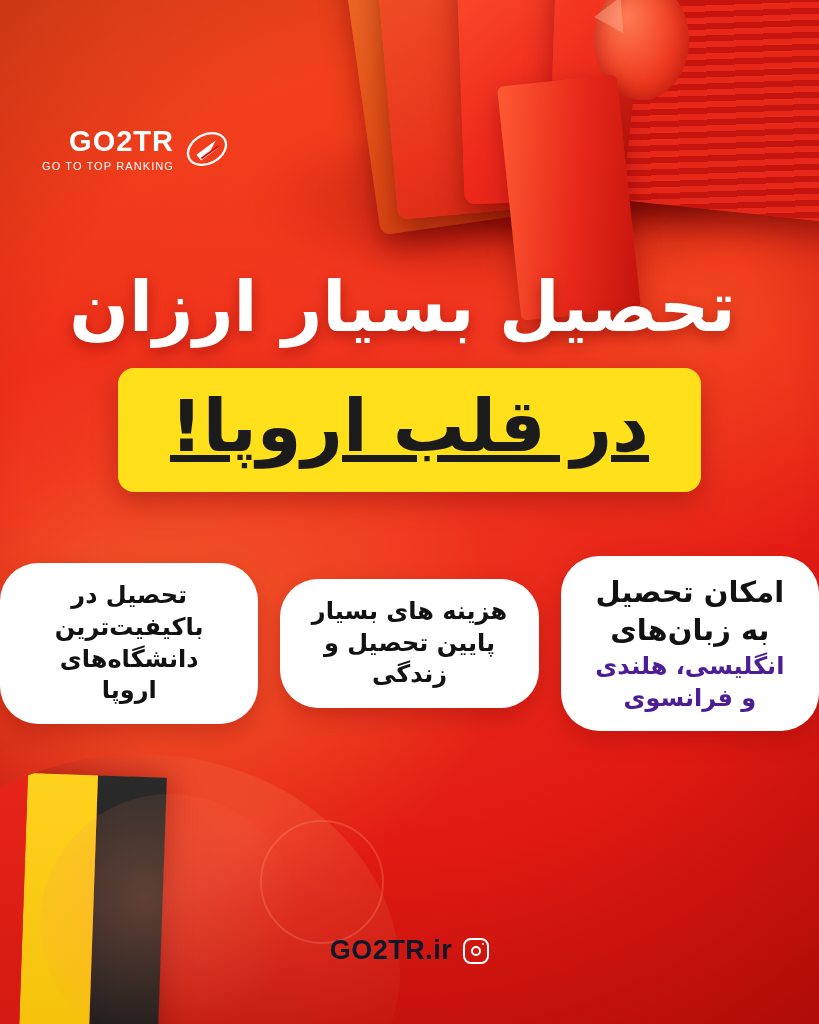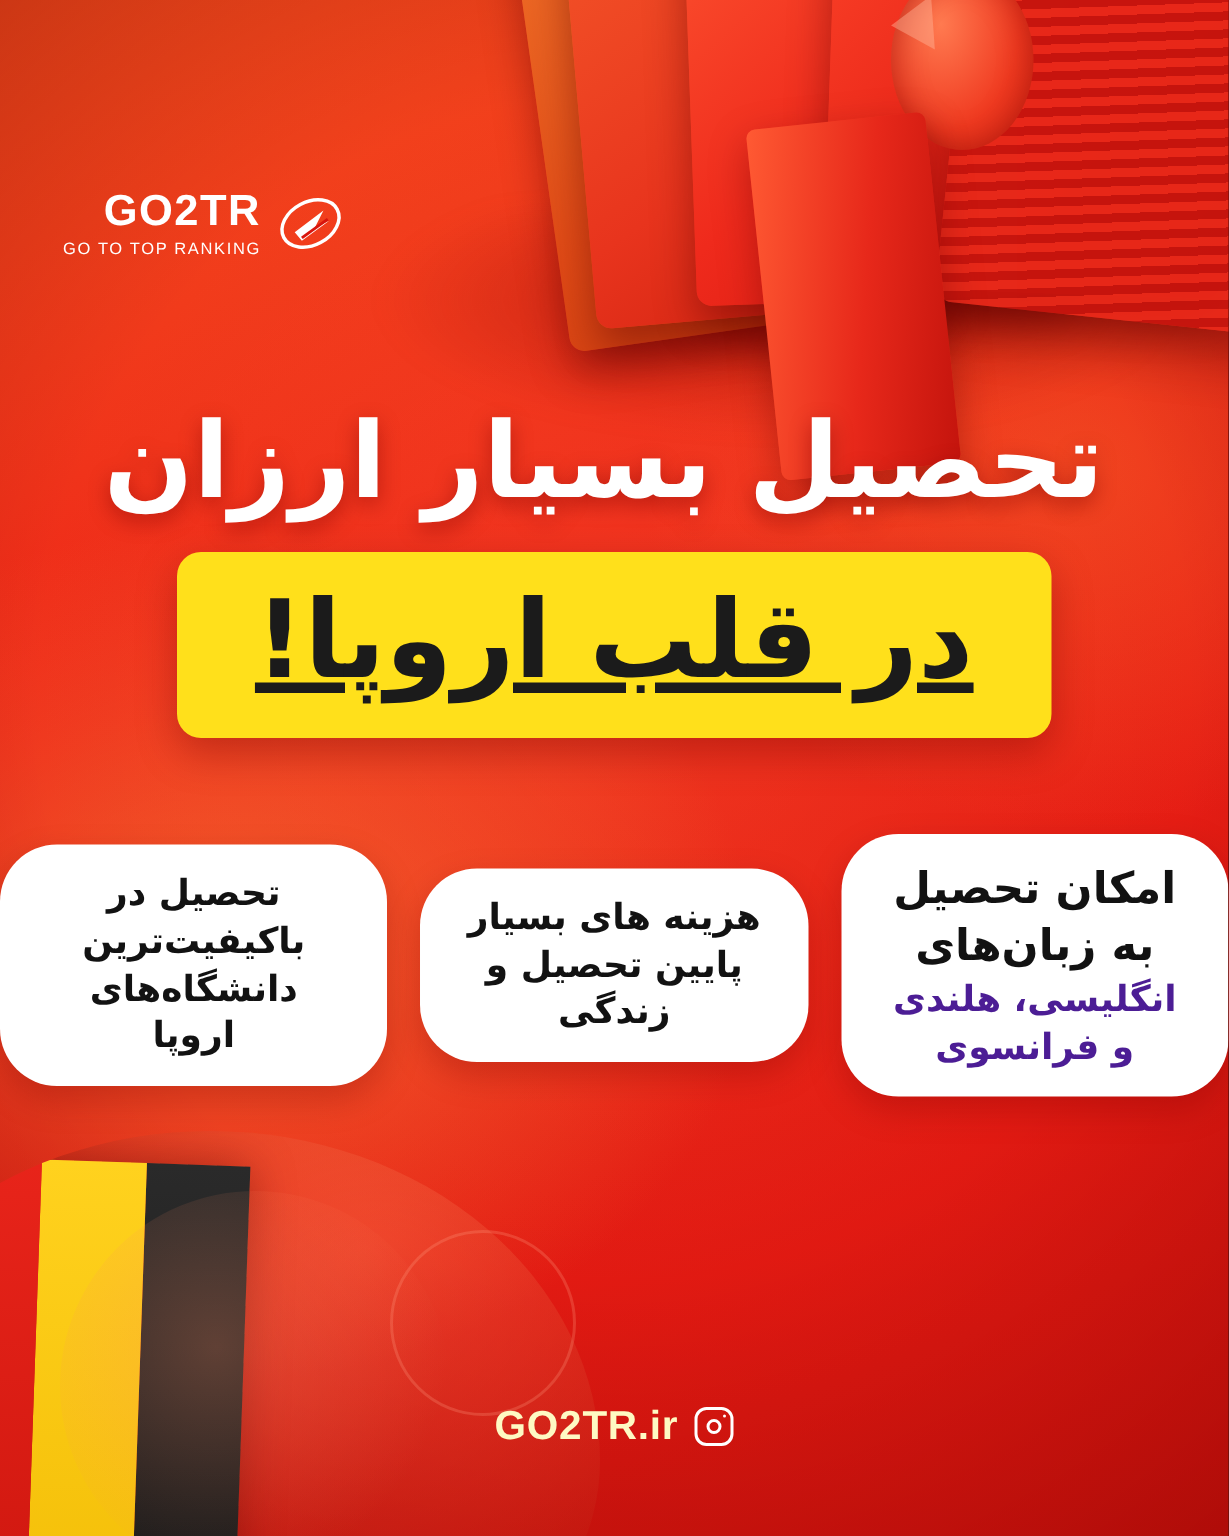--- a/index.html
+++ b/index.html
@@ -292,21 +292,21 @@
   }
   .ig-icon::after {
     content: "";
     position: absolute;
     right: 3px; top: 3px;
     width: 2.6px; height: 2.6px;
     background: #ffffff;
     border-radius: 50%;
   }
   .handle {
-    color: #fef9c3;
+    color: #0f172a;
     font-size: 27px;
     font-weight: bold;
     letter-spacing: 0.5px;
     font-family: "Liberation Sans", sans-serif;
     text-align: center;
   }
 </style>
 </head>
 <body>
 

